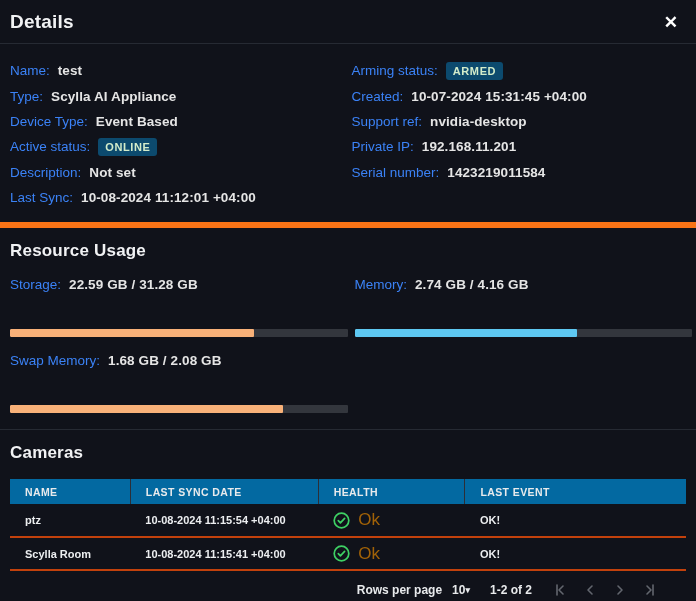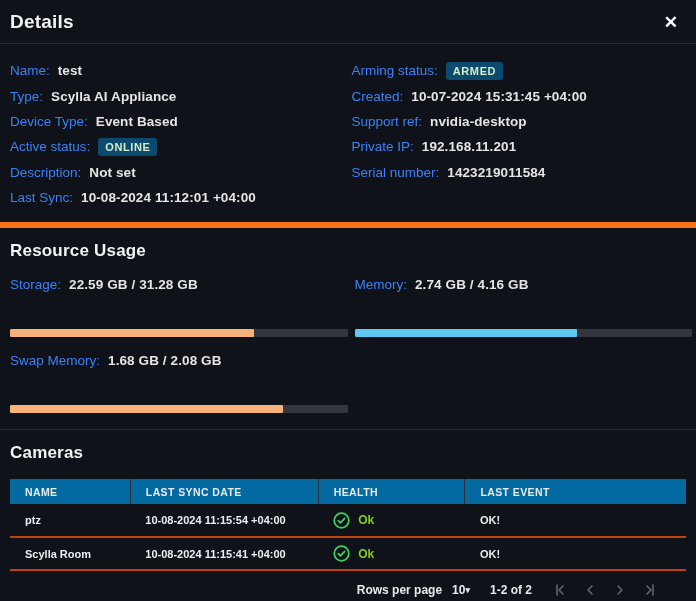--- a/index.html
+++ b/index.html
@@ -60,21 +60,21 @@
     font-size:10.5px; font-weight:700; letter-spacing:0.4px;
     padding:7px 8px 6px 15px; border-left:1px solid #2c2f37;
   }
   thead th:first-child { border-left:none; }
   tbody td {
     padding:0 8px 0 15px; height:33px; vertical-align:middle;
     font-size:11px; font-weight:700; color:#eceef0;
     border-bottom:2px solid #c2410c;
   }
   .health-cell { display:flex; align-items:center; gap:8px; }
-  .health-text { color:#84cc16; font-size:12px; font-weight:700; }
+  .health-text { color:#a16207; font-size:17px; font-weight:400; }
   .check-icon { flex:0 0 auto; display:block; }
 
   
   .pagination {
     display:flex; align-items:center; justify-content:flex-end;
     gap:20px; padding:11px 28px 6px 0;
     font-size:12px; font-weight:600; color:#e8eaec;
   }
   .rpp-group { display:flex; align-items:center; gap:10px; }
   .rpp-select { display:flex; align-items:center; cursor:pointer; background:none; border:none; color:#e8eaec; font-size:12px; font-weight:600; font-family:inherit; }

